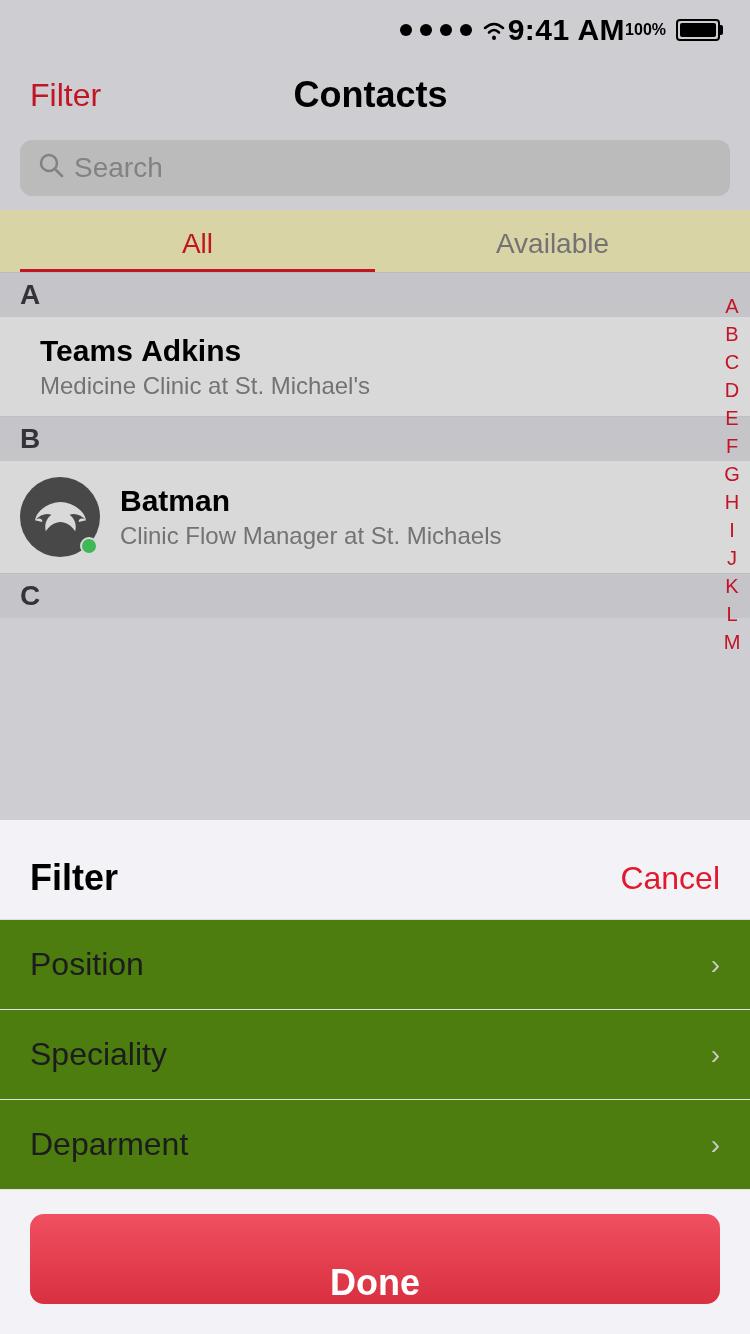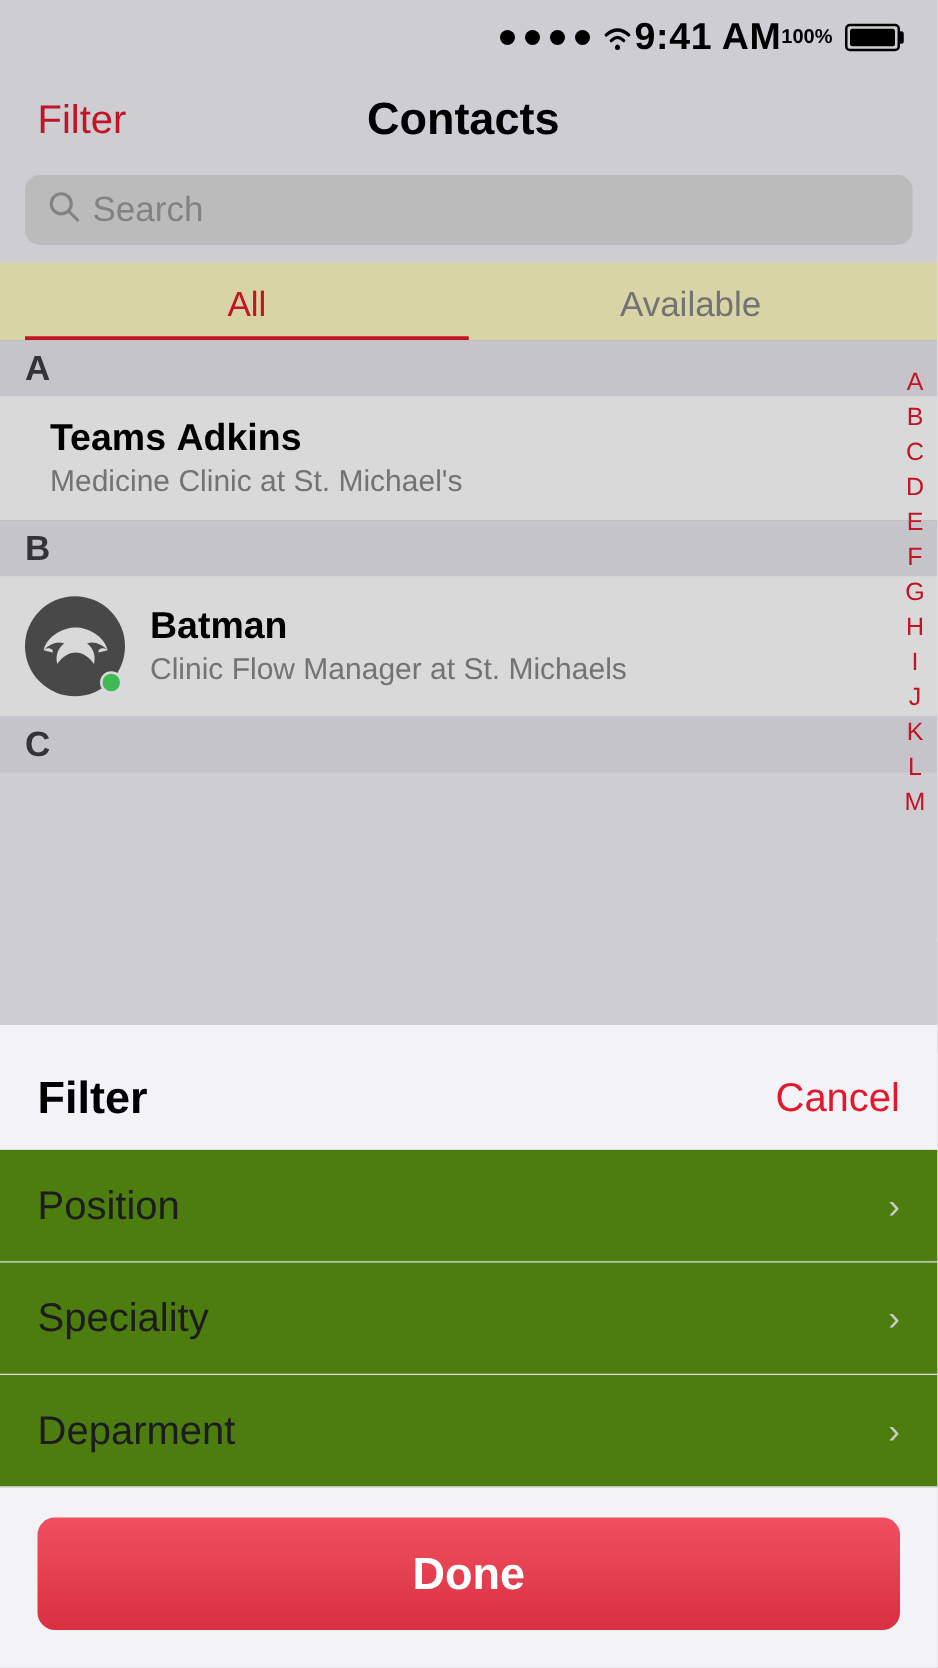--- a/index.html
+++ b/index.html
@@ -301,21 +301,21 @@
       background: linear-gradient(to bottom, #f05060, #d93040);
       color: #fff;
       font-size: 36px;
       font-weight: 600;
       border: none;
       border-radius: 14px;
       width: 100%;
       height: 90px;
       cursor: pointer;
       display: flex;
-      align-items: center;
+      align-items: flex-end;
       justify-content: center;
     }
 
     
     .overlay {
       position: absolute;
       top: 0; left: 0; right: 0;
       height: 820px;
       background: rgba(0,0,0,0.15);
       z-index: 9;

